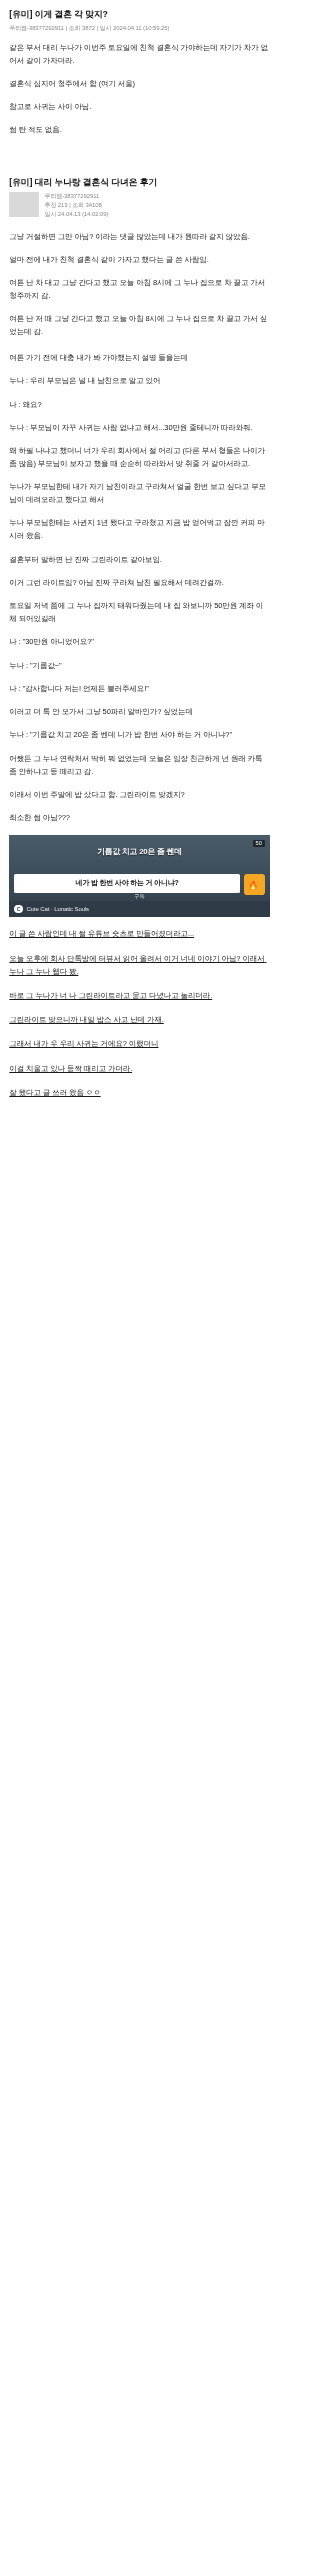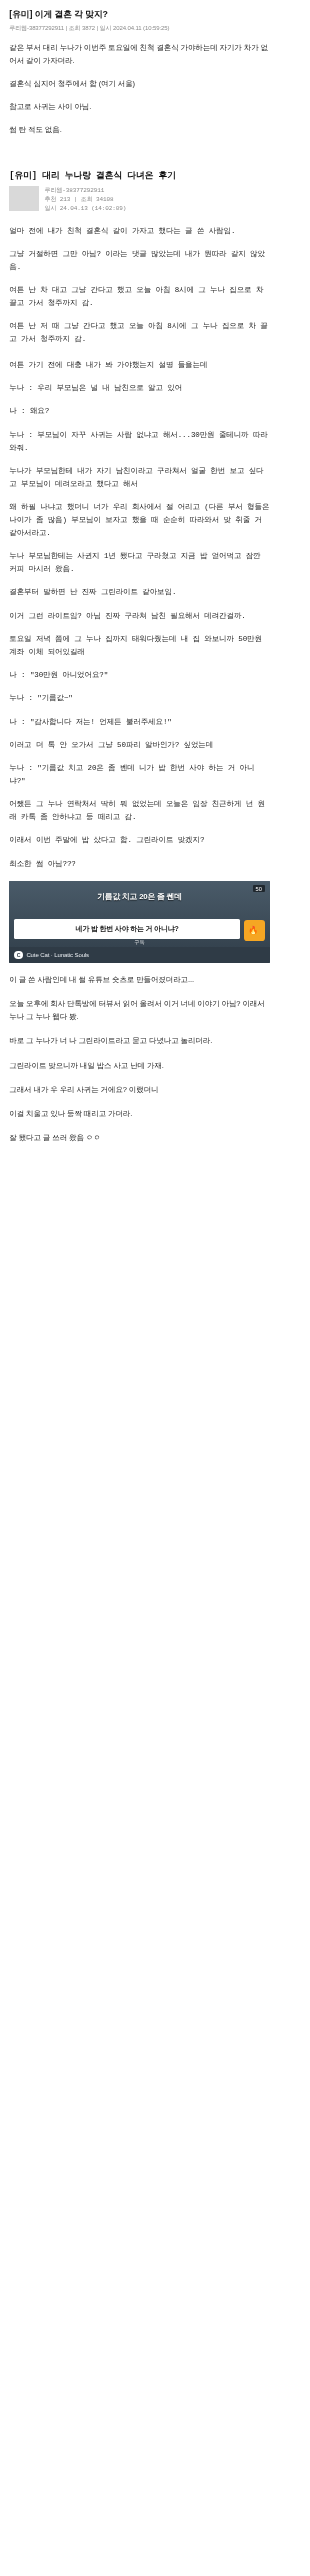--- a/index.html
+++ b/index.html
@@ -40,22 +40,21 @@
     letter-spacing: -0.1px;
   }
   .body-text p {
     margin: 0 0 10.4px 0;
     white-space: pre-wrap;
   }
   .gap-lg { height: 13.5px; }
 
   
   .post2-header {
-    margin-top: 10px;
-    font-family: Liberation Mono, monospace;
+    margin-top: 16px;
   }
   .post2-meta {
     display: flex;
     align-items: flex-start;
     gap: 5.2px;
     margin: 3.1px 0 11.4px 0;
   }
   .thumb {
     width: 30px;
     height: 25px;
@@ -166,20 +165,21 @@
     flex: 0 0 auto;
   }
   .embed-name {
     color: #e9edf1;
     font-size: 6px;
     letter-spacing: -0.1px;
   }
 
   .tail-text p {
     margin: 0 0 11.4px 0;
+    text-decoration: underline;
   }
 </style>
 </head>
 <body>
 
 <div class="page">
 
   <div>
     <div class="post-title">[유미] 이게 결혼 각 맞지?</div>
     <div class="meta-line">루리웹-38377292911 | 조회 3872 | 일시 2024.04.11 (10:59:25)</div>
@@ -198,31 +198,31 @@
     <div class="post2-meta">
       <div class="thumb"></div>
       <div class="meta-col">
         <div class="nick">루리웹-38377292911</div>
         <div>추천 213 | 조회 34108</div>
         <div>일시 24.04.13 (14:02:09)</div>
       </div>
     </div>
 
     <div class="body-text">
+      <p>그냥 거절하면 그만 아님? 이라는 댓글 많았는데 내가 뭔따라 같지 않았음.</p>
       <p>얼마 전에 내가 친척 결혼식 같이 가자고 했다는 글 쓴 사람임.</p>
-      <p>그냥 거절하면 그만 아님? 이라는 댓글 많았는데 내가 뭔따라 같지 않았음.</p>
       <p>여튼 난 차 대고 그냥 간다고 했고 오늘 아침 8시에 그 누나 집으로 차 끌고 가서 청주까지 감.</p>
-      <p>여튼 난 저 때 그냥 간다고 했고 오늘 아침 8시에 그 누나 집으로 차 끌고 가서 청주까지 감.
+      <p>여튼 난 저 때 그냥 간다고 했고 오늘 아침 8시에 그 누나 집으로 차 끌고 가서 싶었는데 감.
 
 여튼 가기 전에 대충 내가 봐 가야했는지 설명 들을는데</p>
       <p>누나 : 우리 부모님은 널 내 남친으로 알고 있어</p>
       <p>나 : 왜요?</p>
       <p>누나 : 부모님이 자꾸 사귀는 사람 없냐고 해서...30만원 줄테니까 따라와줘.</p>
+      <p>왜 하필 나냐고 했더니 너가 우리 회사에서 절 어리고 (다른 부서 형들은 나이가 좀 많음) 부모님이 보자고 했을 때 순순히 따라와서 맞 취줄 거 같아서라고.</p>
       <p>누나가 부모님한테 내가 자기 남친이라고 구라쳐서 얼굴 한번 보고 싶다고 부모님이 데려오라고 했다고 해서</p>
-      <p>왜 하필 나냐고 했더니 너가 우리 회사에서 절 어리고 (다른 부서 형들은 나이가 좀 많음) 부모님이 보자고 했을 때 순순히 따라와서 맞 취줄 거 같아서라고.</p>
       <p>누나 부모님한테는 사귄지 1년 됐다고 구라쳤고 지금 밥 얻어먹고 잠깐 커피 마시러 왔음.</p>
       <p>결혼부터 말하면 난 진짜 그린라이트 같아보임.</p>
       <p>이거 그런 라이트임? 아님 진짜 구라쳐 남친 필요해서 데려간걸까.</p>
       <p>토요일 저녁 쯤에 그 누나 집까지 태워다줬는데 내 집 와보니까 50만원 계좌 이체 되어있길래</p>
       <p>나 : "30만원 아니었어요?"</p>
       <p>누나 : "기름값~"</p>
       <p>나 : "감사합니다 저는! 언제든 불러주세요!"</p>
       <p>이러고 더 톡 안 오가서 그냥 50파리 알바인가? 싶었는데</p>
       <p>누나 : "기름값 치고 20은 좀 벤데 니가 밥 한번 사야 하는 거 아니냐?"</p>
       <p>어쨌든 그 누나 연락처서 딱히 뭐 없었는데 오늘은 임장 친근하게 넌 원래 카톡 좀 안하냐고 등 떼리고 감.</p>

